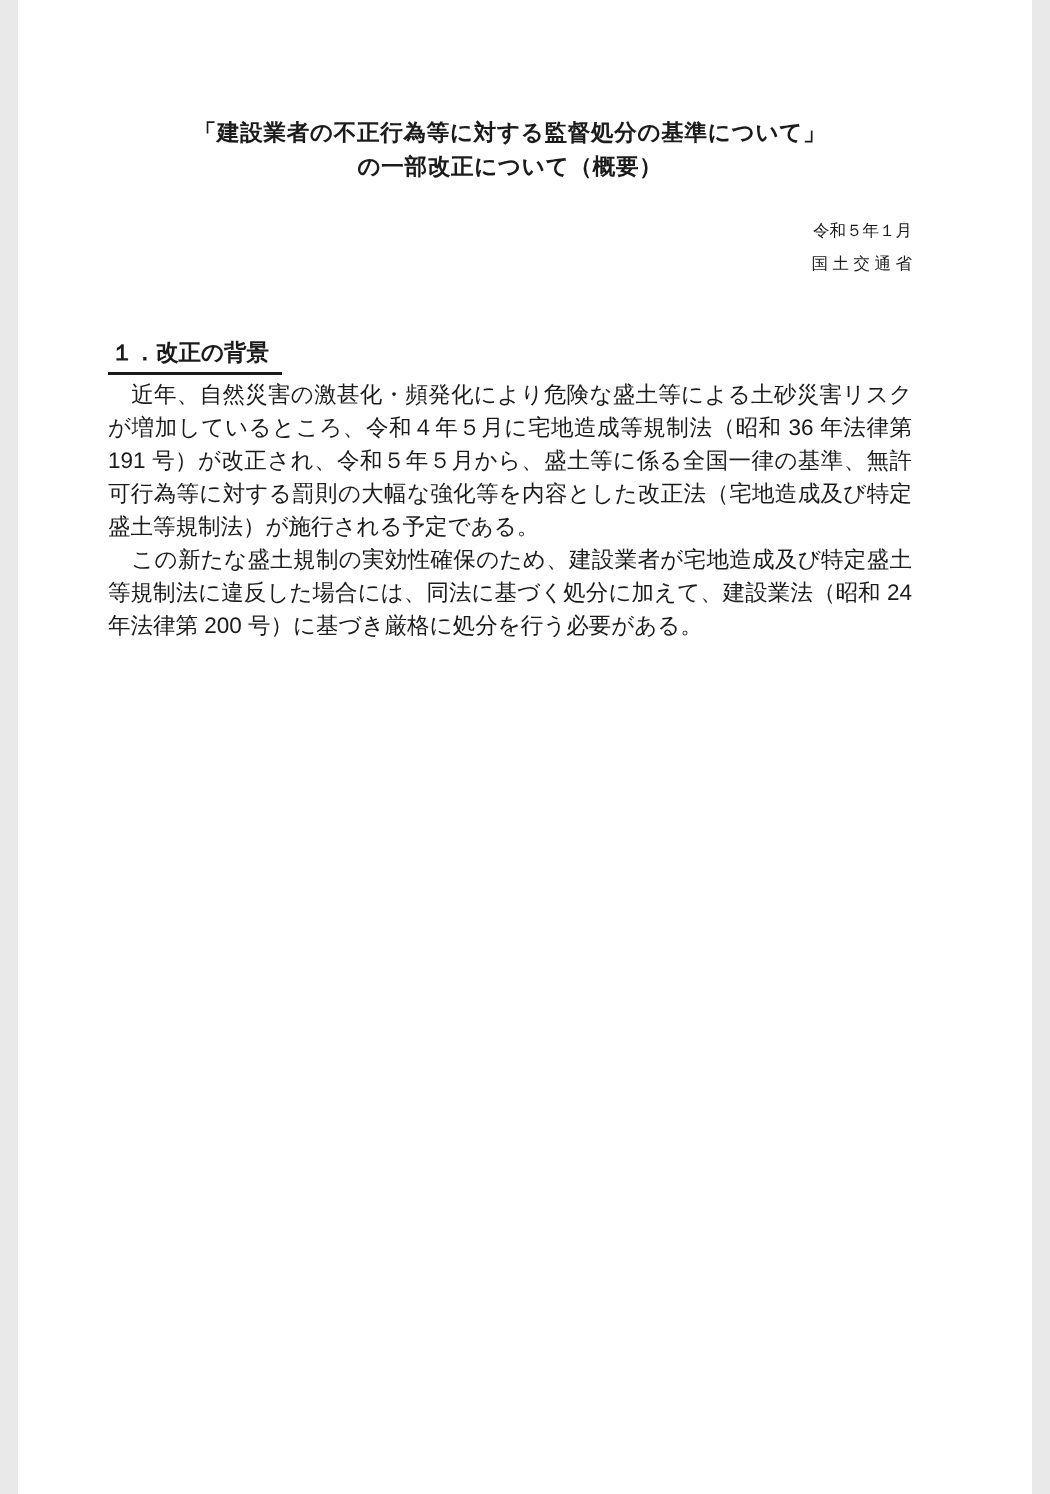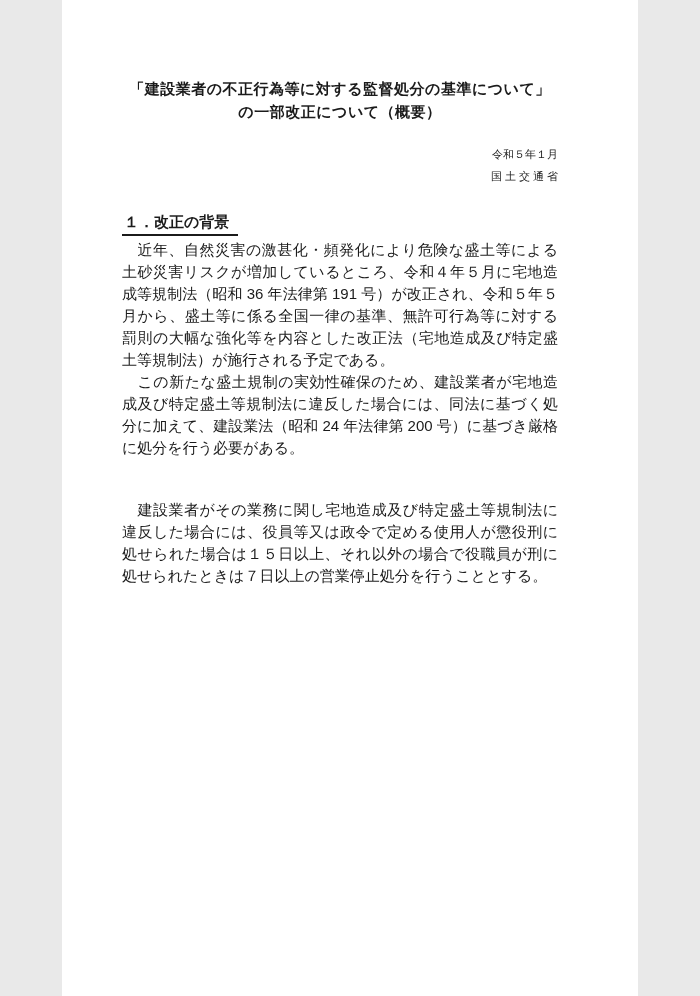--- a/index.html
+++ b/index.html
@@ -1,18 +1,18 @@
 <!DOCTYPE html>
 <html lang="ja"><head>
 <meta charset="utf-8">
 <style>
   html, body { margin: 0; padding: 0; background: #e9e9e9; }
   .page {
     position: relative;
-    width: 576px;
+    width: 676px;
     height: 996px;
     margin: 0 auto;
     background: #ffffff;
     color: #1b1b1b;
     overflow: hidden;
     box-sizing: border-box;
   }
   .content {
     padding: 0 80px 0 60px; 
   }
@@ -32,21 +32,21 @@
     text-align: right;
     font-family: "Liberation Serif", "DejaVu Serif", serif;
     font-size: 11px;
     line-height: 22px;
   }
   .byline .org {
     letter-spacing: 3px;
     margin-right: -3px;
   }
   
-  .section { margin-top: 26px; }
+  .section { margin-top: 40px; }
   .section + .section { margin-top: 40px; }
   .sec-heading {
     display: inline-block;
     font-family: "Liberation Sans", "DejaVu Sans", sans-serif;
     font-weight: 700;
     font-size: 15px;
     line-height: 1.25;
     padding: 0 9px 2px 2px;
     border-bottom: 2px solid #1b1b1b;
   }
@@ -82,22 +82,19 @@
 
     <section class="section">
       <div class="sec-heading">１．改正の背景</div>
       <div class="sec-body">
         <p>近年、自然災害の激甚化・頻発化により危険な盛土等による土砂災害リスクが増加しているところ、令和４年５月に宅地造成等規制法（昭和 36 年法律第 191 号）が改正され、令和５年５月から、盛土等に係る全国一律の基準、無許可行為等に対する罰則の大幅な強化等を内容とした改正法（宅地造成及び特定盛土等規制法）が施行される予定である。</p>
         <p>この新たな盛土規制の実効性確保のため、建設業者が宅地造成及び特定盛土等規制法に違反した場合には、同法に基づく処分に加えて、建設業法（昭和 24 年法律第 200 号）に基づき厳格に処分を行う必要がある。</p>
       </div>
     </section>
 
     <section class="section">
-      <div class="sec-body">
-        <p>建設業者がその業務に関し宅地造成及び特定盛土等規制法に違反した場合には、役員等又は政令で定める使用人が懲役刑に処せられた場合は１５日以上、それ以外の場合で役職員が刑に処せられたときは７日以上の営業停止処分を行うこととする。</p>
-      </div>
     </section>
 
     <section class="section">
     </section>
 
   </div>
 </div>
 
 </body></html>

